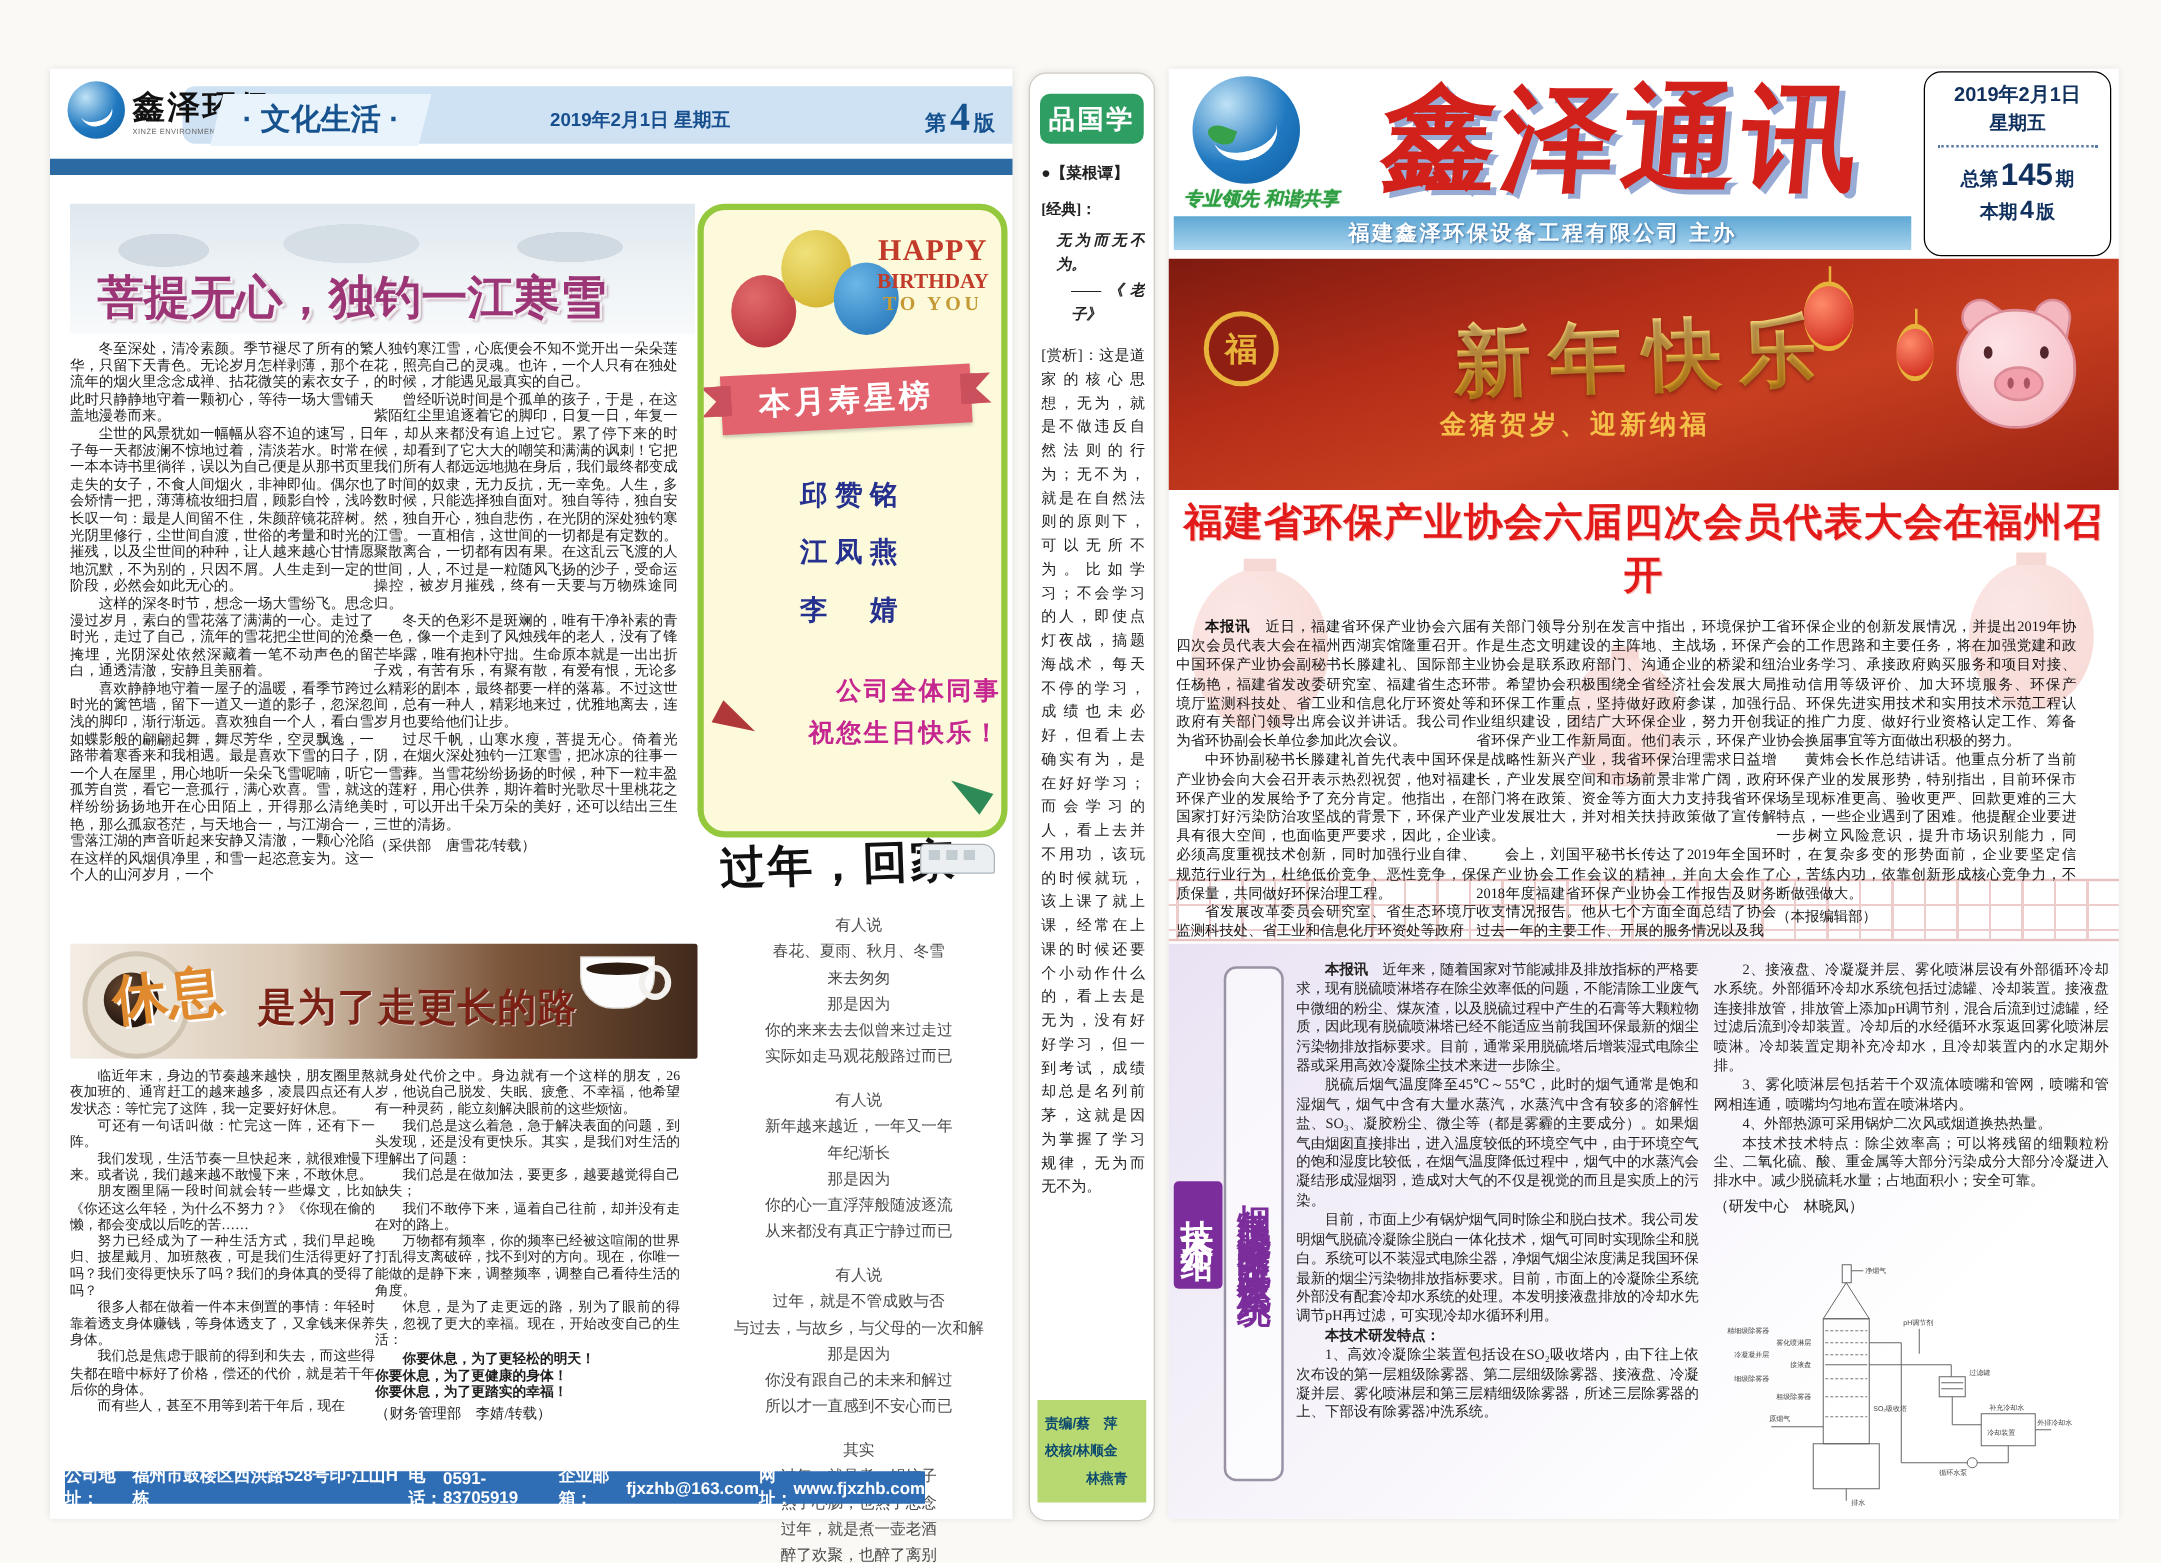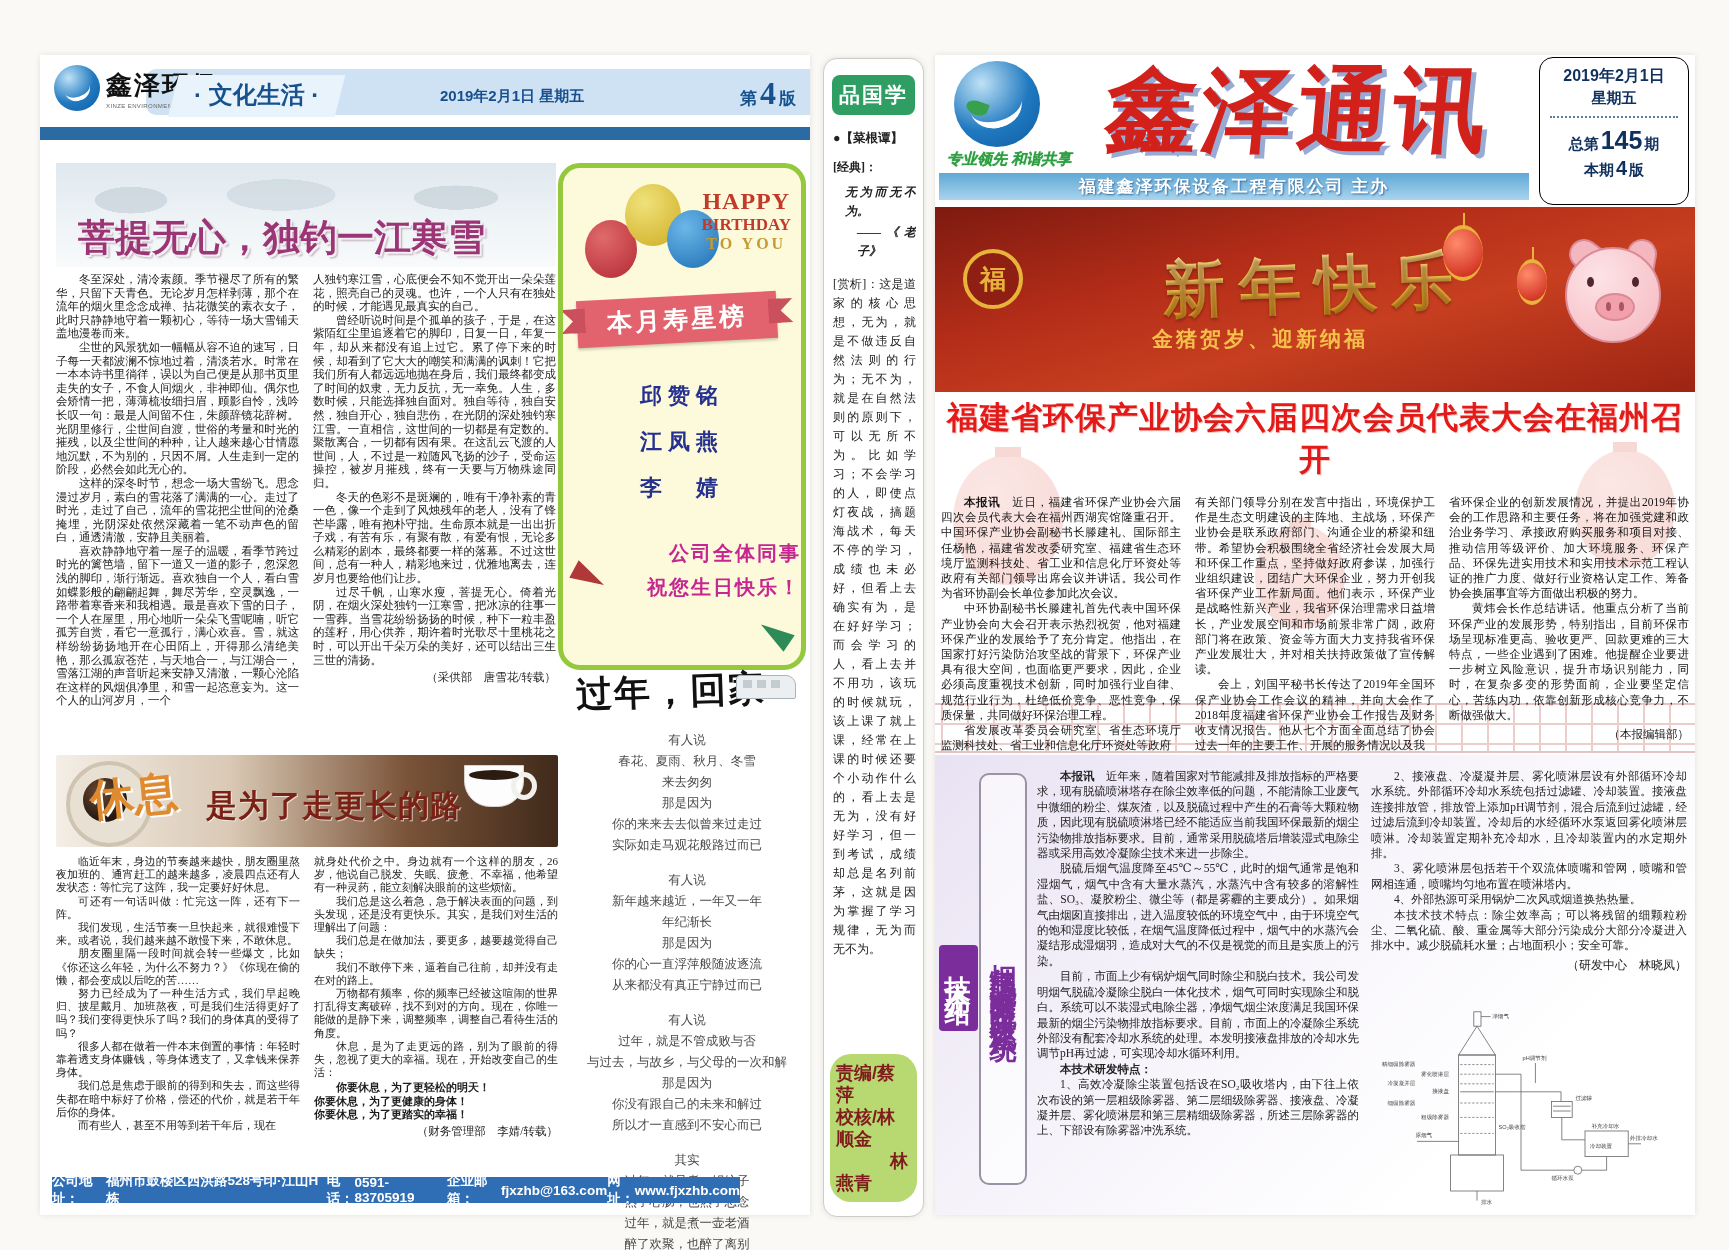--- a/index.html
+++ b/index.html
@@ -27,26 +27,26 @@
   
   #a1{position:absolute;left:16px;top:108px;width:500px;}
   .a1-banner{height:104px;position:relative;overflow:hidden;
      background:linear-gradient(180deg,#dfe8ef 0%,#eef3f6 55%,#f8fafb 100%);}
   .a1-banner .hills{position:absolute;left:0;right:0;top:6px;height:52px;opacity:.5;
      background:radial-gradient(60px 22px at 15% 60%,#b9c6cf 0 60%,transparent 61%),
                 radial-gradient(90px 26px at 45% 50%,#c4d0d8 0 60%,transparent 61%),
                 radial-gradient(70px 20px at 80% 55%,#b9c6cf 0 60%,transparent 61%);}
   .a1-title{position:absolute;left:22px;bottom:4px;font-weight:bold;font-size:37px;color:#9c3575;
      font-family:"Liberation Serif",serif;text-shadow:2px 2px 0 rgba(255,255,255,.8),3px 3px 2px rgba(90,20,60,.35);}
-  .cols{display:flex;gap:14px;}
+  .cols{display:flex;}
   .col{text-align:justify;overflow:hidden;}
   .bodytext p{margin:0;text-indent:2em;}
   .bodytext p.noind{text-indent:0;}
   #a1 .col{width:243px;height:438px;font-size:11.5px;line-height:13.6px;color:#1c1c1c;}
-  .byline{text-align:right;margin-top:4px;font-size:11.5px;}
+  .byline{text-align:left;margin-top:4px;font-size:11.5px;}
   
   #bday{position:absolute;left:518px;top:108px;width:238px;height:497px;background:#fcfadb;
         border:5px solid #94c83d;border-radius:22px;overflow:hidden;}
   .bl{position:absolute;border-radius:50%;}
   .bl.r{left:22px;top:52px;width:52px;height:58px;background:radial-gradient(circle at 35% 30%,#e06a6a,#b32a35);}
   .bl.y{left:62px;top:16px;width:56px;height:62px;background:radial-gradient(circle at 35% 30%,#efe27a,#cfac22);}
   .bl.b{left:104px;top:42px;width:52px;height:58px;background:radial-gradient(circle at 35% 30%,#6cb7e8,#1d6fb5);}
   .hb{position:absolute;right:10px;top:20px;text-align:center;color:#c23a2a;font-family:"Liberation Serif",serif;}
   .hb .l1{font-size:24px;font-weight:bold;letter-spacing:1px;}
   .hb .l2{font-size:17px;font-weight:bold;}
@@ -97,22 +97,22 @@
   
   #mid{left:823px;top:58px;width:99px;height:1157px;border-radius:14px;border:1px solid #cfccc6;}
   .mid-head{position:absolute;left:8px;top:16px;right:8px;height:40px;background:#2f9e63;border-radius:8px;
      color:#fff;font-weight:bold;font-size:21px;display:flex;align-items:center;justify-content:center;letter-spacing:2px;}
   .mid-body{position:absolute;left:9px;right:7px;top:70px;bottom:150px;font-size:12px;line-height:19px;
      text-align:justify;color:#222;overflow:hidden;}
   .mid-body .src{font-weight:bold;font-size:12.5px;margin-bottom:10px;}
   .mid-body .lbl{font-weight:bold;margin-bottom:6px;}
   .mid-quote{font-family:"Liberation Serif",serif;font-style:italic;font-weight:bold;margin:4px 0 2px 1em;}
   .mid-qsrc{font-family:"Liberation Serif",serif;font-style:italic;font-weight:bold;margin:0 0 14px 2em;}
-  .mid-editors{position:absolute;left:6px;right:6px;bottom:14px;background:#b8d872;color:#7f1d1d;
-     font-weight:bold;font-size:18px;line-height:22px;padding:8px 6px;white-space:pre-line;border-radius:21px;}
+  .mid-editors{position:absolute;left:6px;right:6px;bottom:14px;background:#b8d872;color:#0c4a6e;
+     font-weight:bold;font-size:11px;line-height:22px;padding:8px 6px;white-space:pre-line;}
   
   #rp{left:935px;top:55px;width:760px;height:1160px;}
   .mast-logo{position:absolute;left:12px;top:6px;width:100px;text-align:center;}
   .mast-logo .ball{margin:0 auto;width:86px;height:86px;border-radius:50%;
      background:radial-gradient(circle at 32% 26%,#bfe2f6,#2079c0 55%,#0d5ca0);position:relative;}
   .mast-logo .ball:after{content:"";position:absolute;left:16px;top:24px;width:52px;height:36px;
      border-bottom:7px solid #fff;border-radius:50%;transform:rotate(-16deg);}
   .mast-logo .ball:before{content:"";position:absolute;left:12px;top:40px;width:22px;height:14px;
      background:#37a04b;border-radius:50% 0 50% 50%;transform:rotate(20deg);}
   .mast-slogan{margin-top:3px;font-weight:bold;font-style:italic;font-size:15px;color:#2e9e42;

